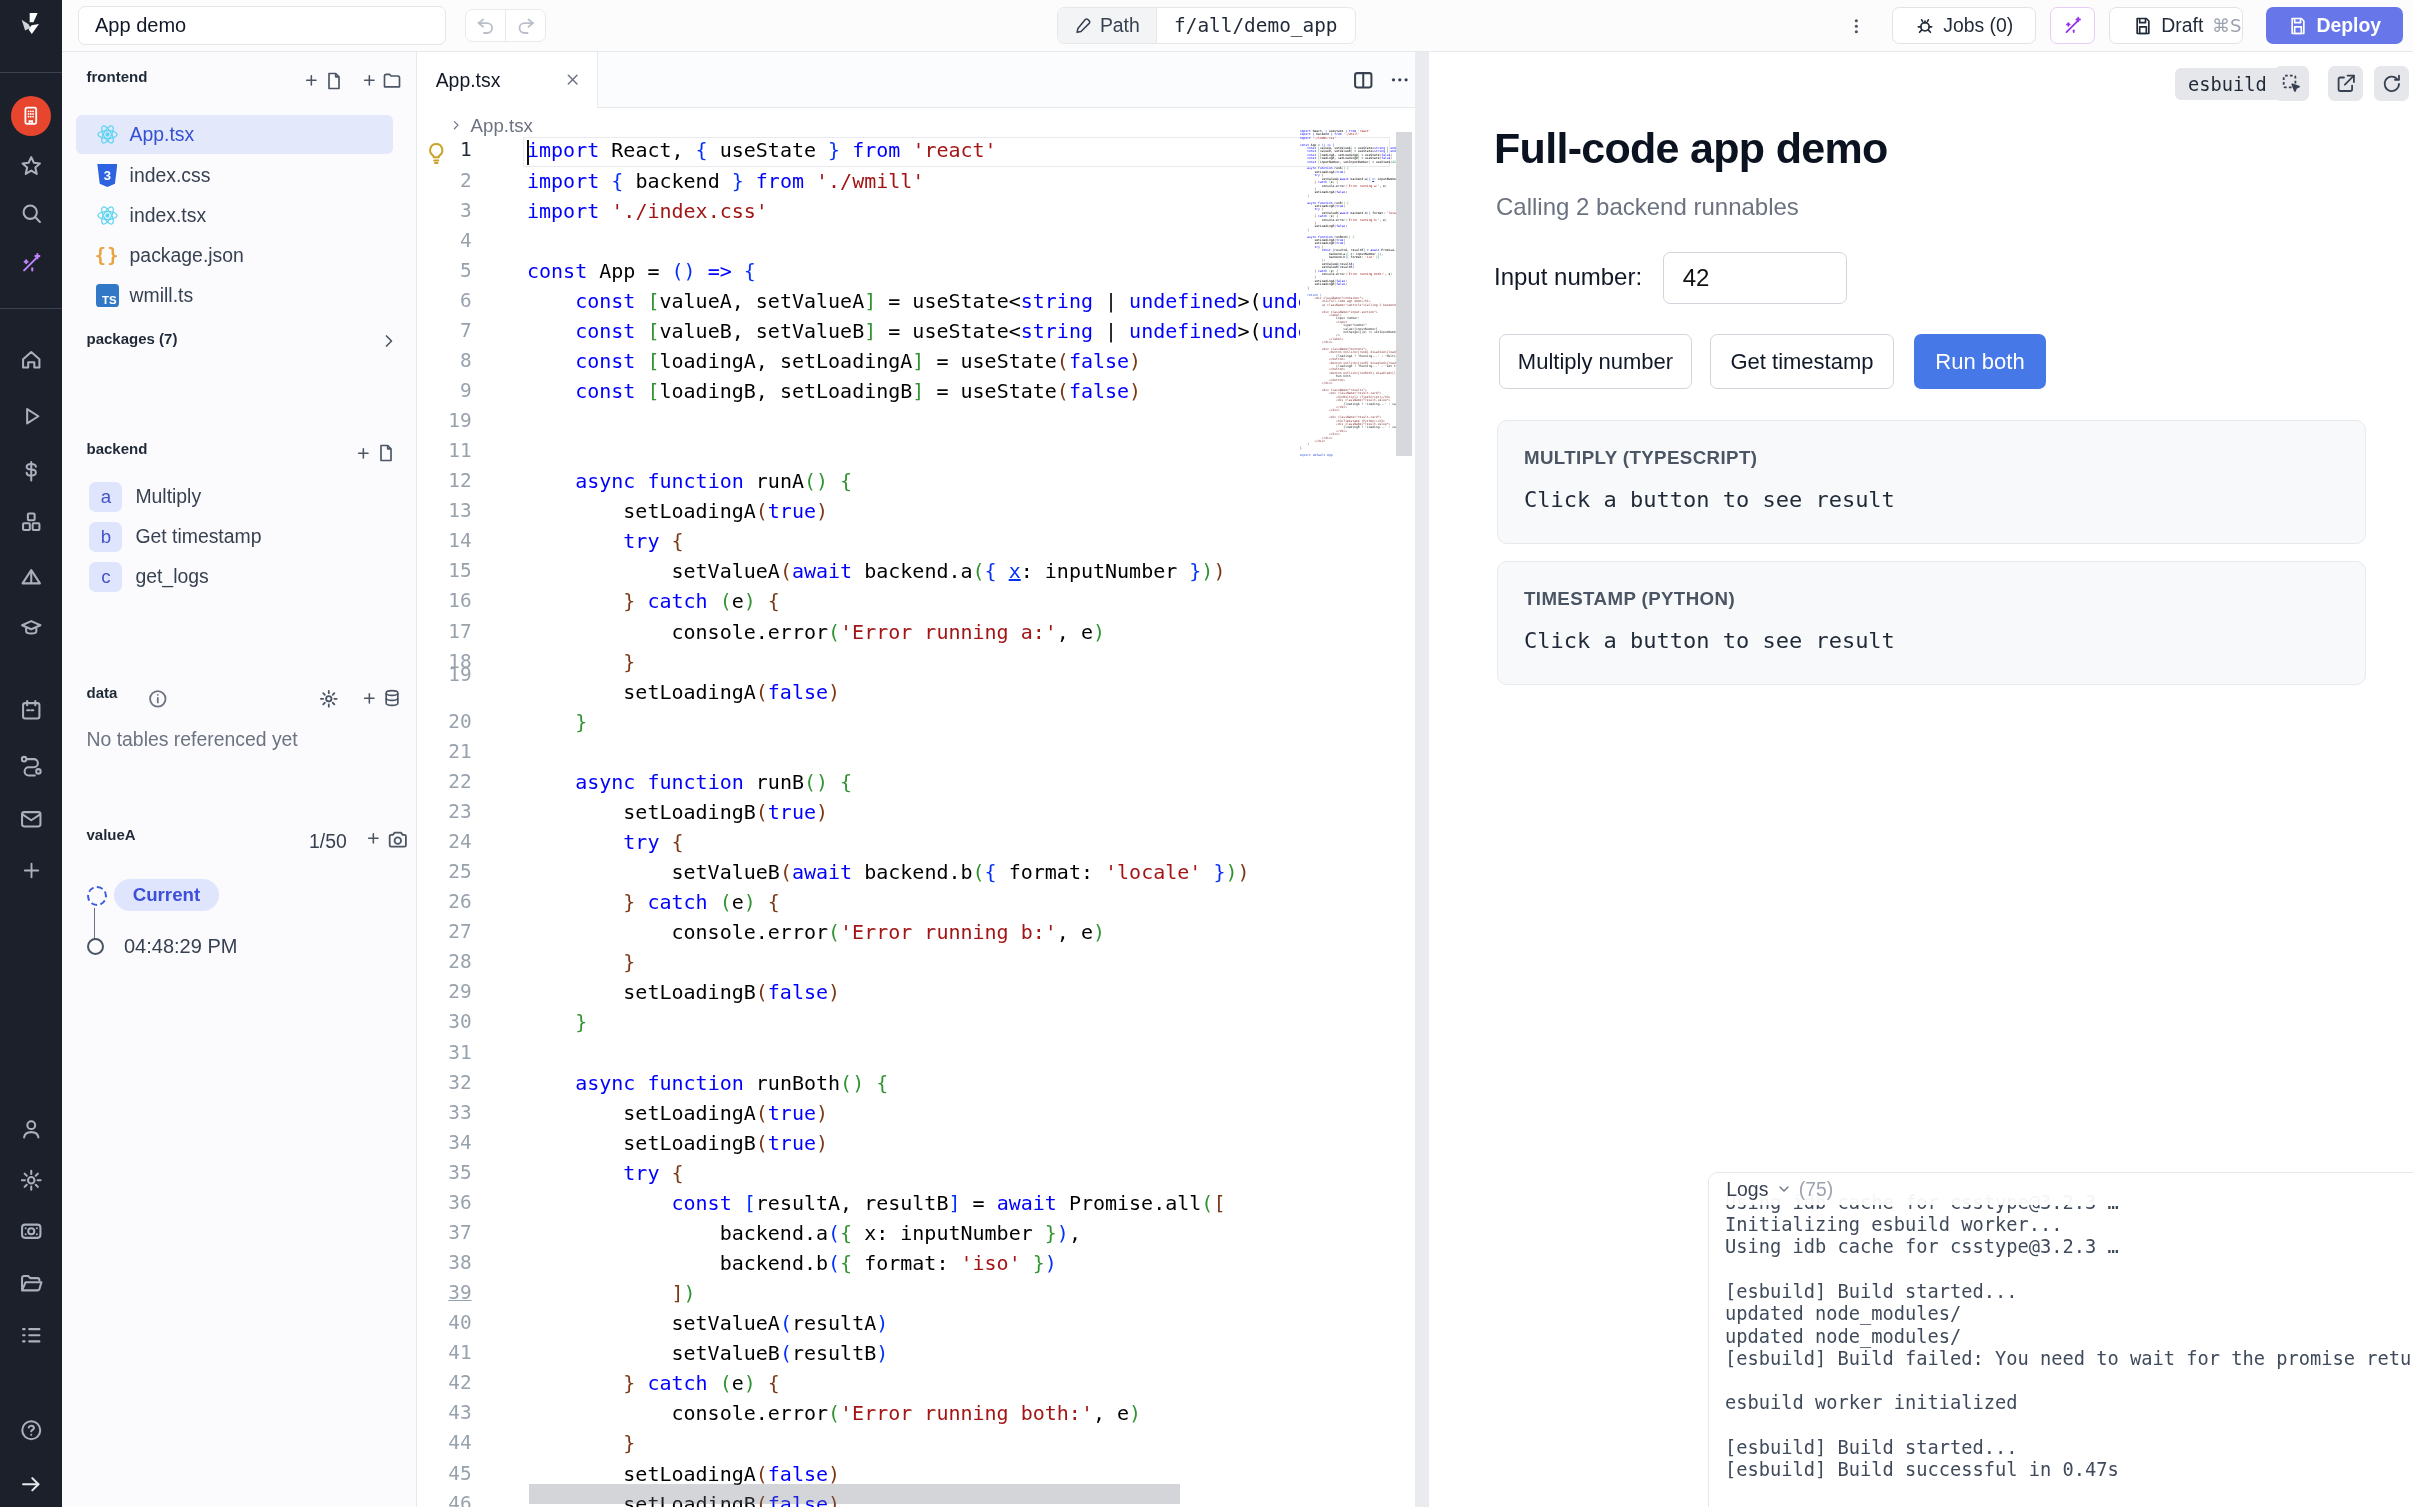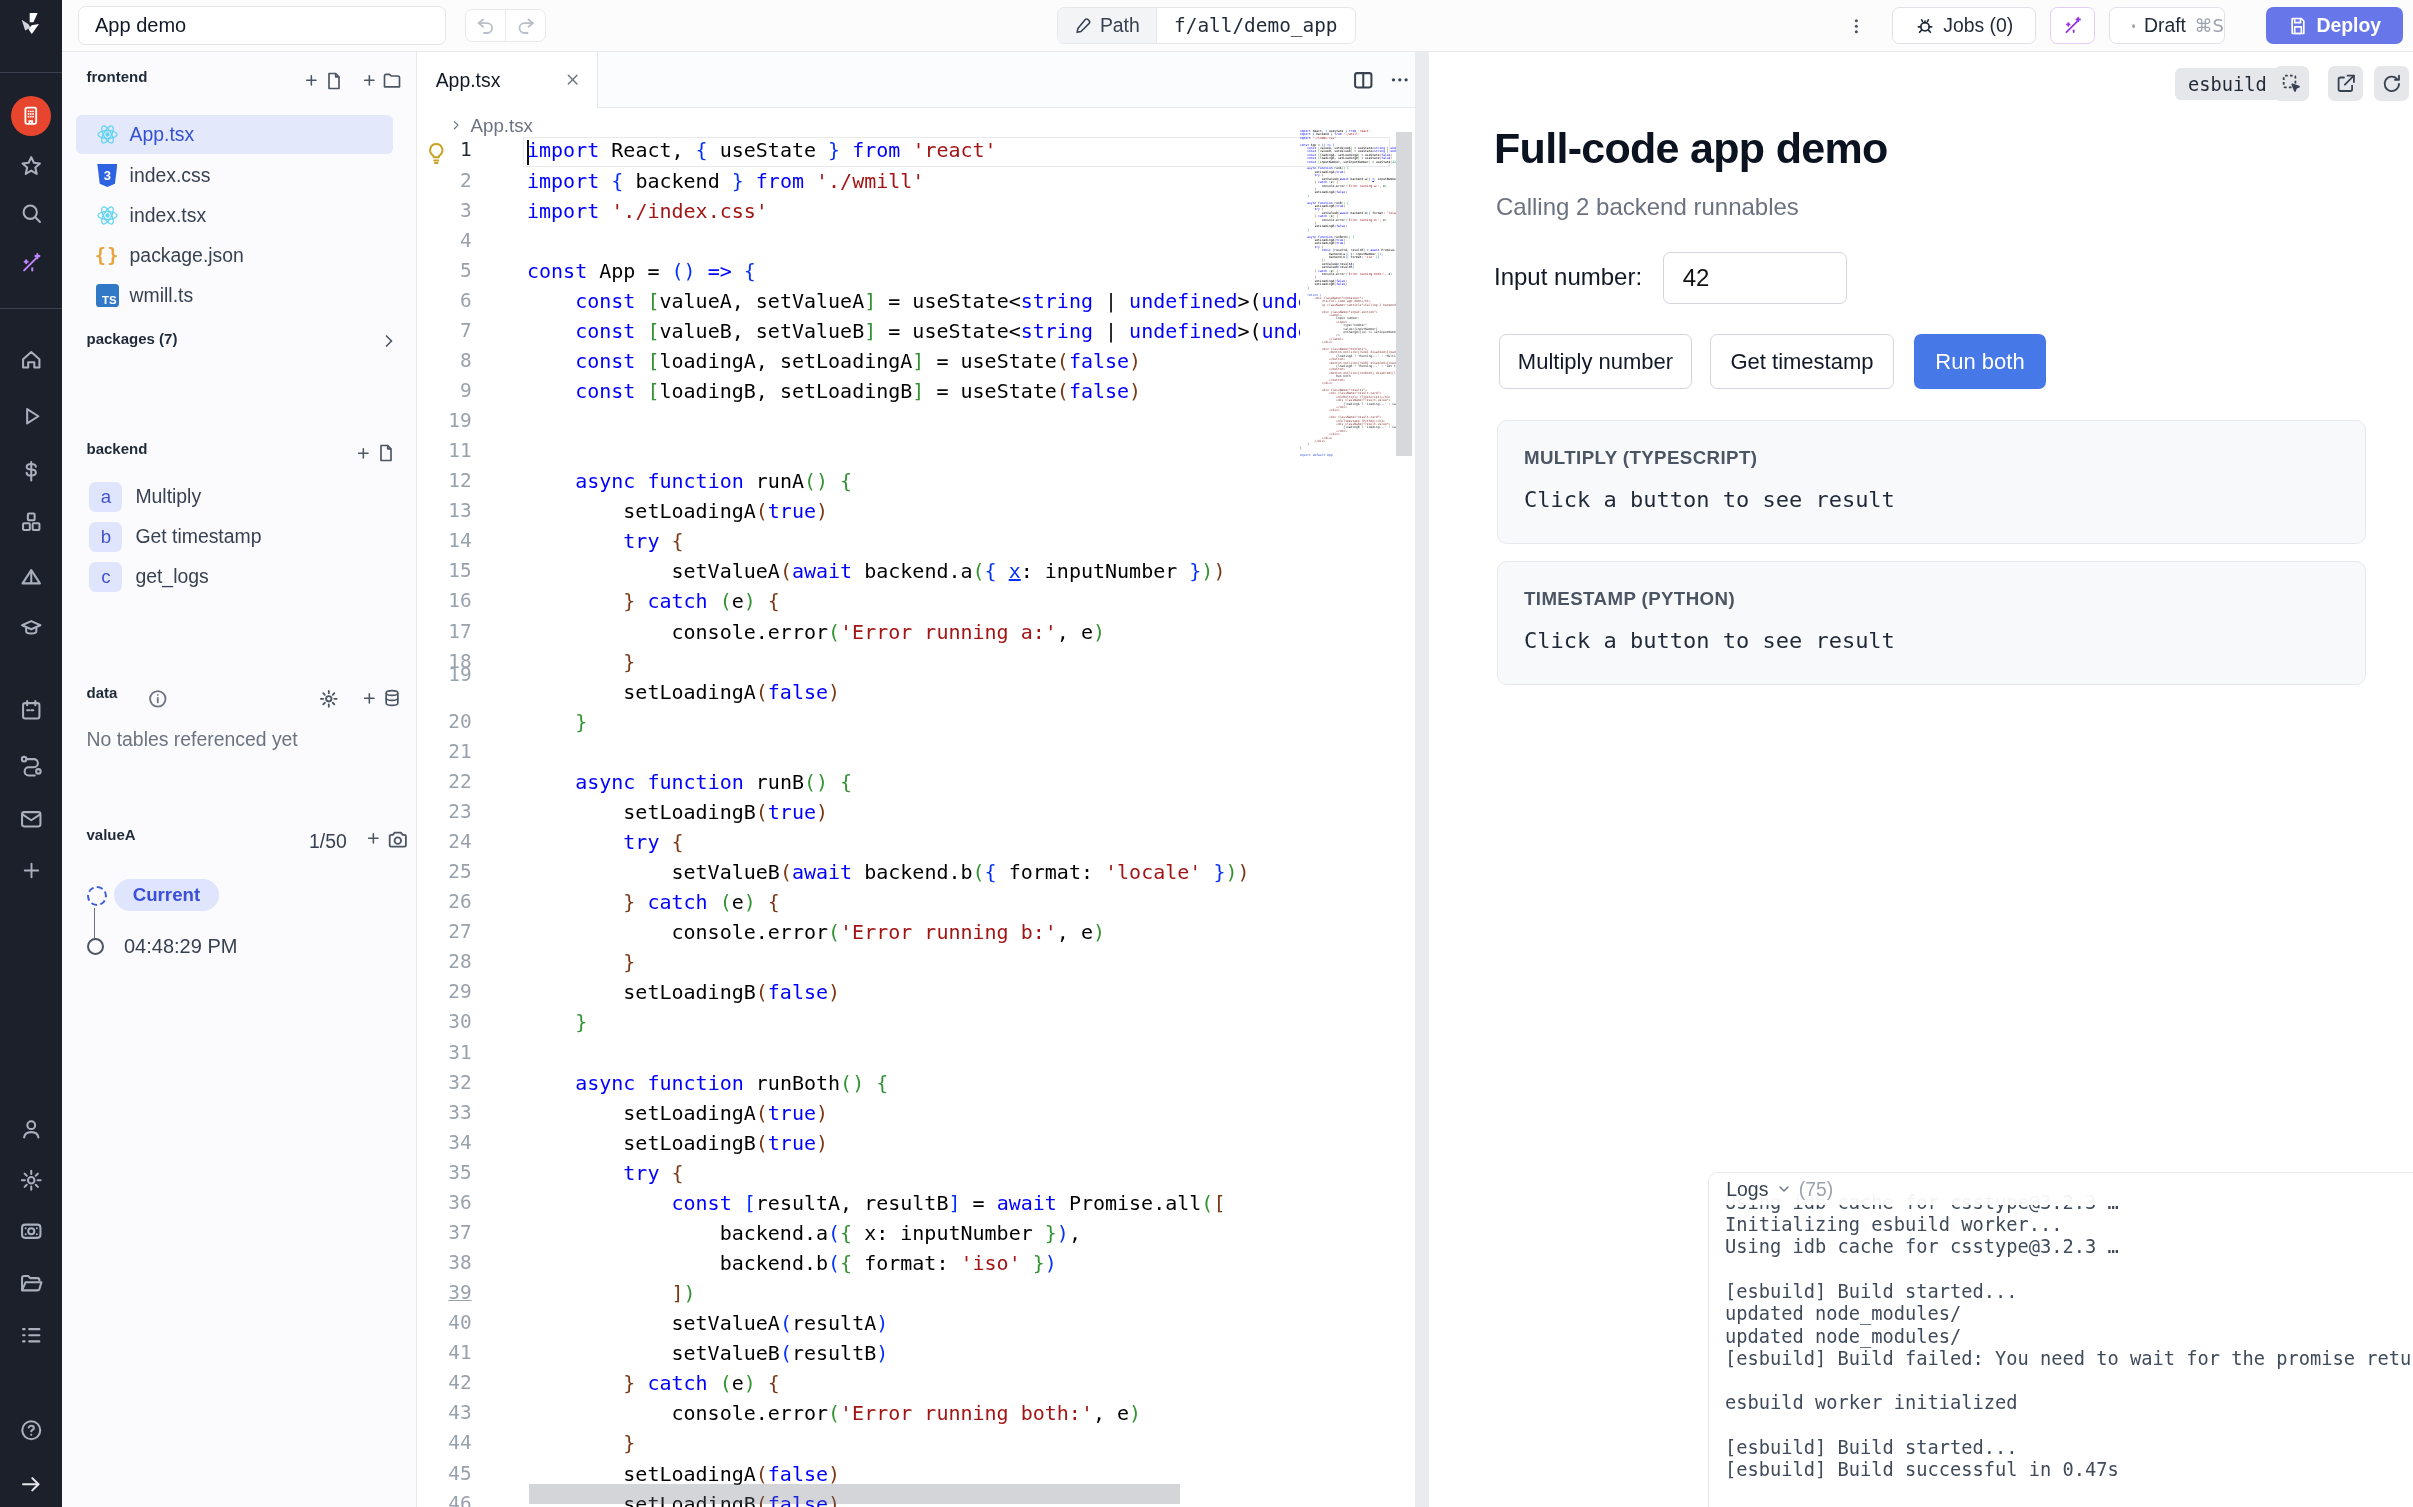--- a/index.html
+++ b/index.html
@@ -19,21 +19,21 @@
   #undo-group{position:absolute;left:403px;top:9.4px;width:81px;height:33px;border:1.4px solid #e7e9ec;border-radius:7.2px;display:flex;box-sizing:border-box;background:#fff;}
   .ug{flex:1;display:flex;align-items:center;justify-content:center;color:#b9bfc8;}
   .ug:first-child{border-right:1.4px solid #e7e9ec;}
   #path-pill{position:absolute;left:995px;top:7.2px;height:37px;display:flex;border:1.4px solid #e5e7eb;border-radius:7.2px;overflow:hidden;background:#fff;box-sizing:border-box;}
   #path-left{display:flex;align-items:center;gap:7.2px;background:#f3f4f6;padding:0 16px;color:#374151;font-size:19.4px;border-right:1.4px solid #e5e7eb;}
   #path-right{display:flex;align-items:center;padding:0 17.3px;font:19.4px "DejaVu Sans Mono",monospace;color:#1f2937;}
   .tb-btn{position:absolute;top:7.2px;height:37px;border:1.4px solid #dfe2e7;border-radius:7.2px;background:#fff;display:flex;align-items:center;justify-content:center;gap:8.6px;font-size:19.4px;color:#1f2937;box-sizing:border-box;cursor:pointer;}
   #kebab{position:absolute;left:1784px;top:11.5px;width:20px;height:30px;display:flex;align-items:center;justify-content:center;color:#4b5563;cursor:pointer;}
   #btn-jobs{left:1830px;width:144px;}
   #btn-wand{left:1988px;width:45px;border-color:#e5ccf7;}
-  #btn-draft{left:2047px;width:116px;padding-left:22px;}
+  #btn-draft{left:2047px;width:134px;padding-left:22px;}
   #btn-deploy{left:2204px;width:137px;border:none;color:#fff;font-weight:bold;}
   .shortcut{color:#9ca3af;font-family:"DejaVu Sans",sans-serif;font-size:18px;}
 
   
   #sidebar{position:absolute;left:62px;top:52px;width:355px;height:1456px;background:#fbfbfd;border-right:1.4px solid #e7e9ec;box-sizing:border-box;}
   .sec-hdr{position:absolute;left:24.5px;font-size:15px;font-weight:bold;color:#1f2937;}
   .hdr-ic{position:absolute;display:flex;align-items:center;gap:2.9px;color:#4b5563;cursor:pointer;}
   .file-row{position:absolute;left:14.4px;width:317px;height:39px;border-radius:5.8px;display:flex;align-items:center;cursor:pointer;}
   .file-row.sel{background:#e3e8fb;}
   .file-ic{width:24.5px;height:24.5px;margin:0 10px 0 18.7px;display:flex;align-items:center;justify-content:center;flex:none;}

